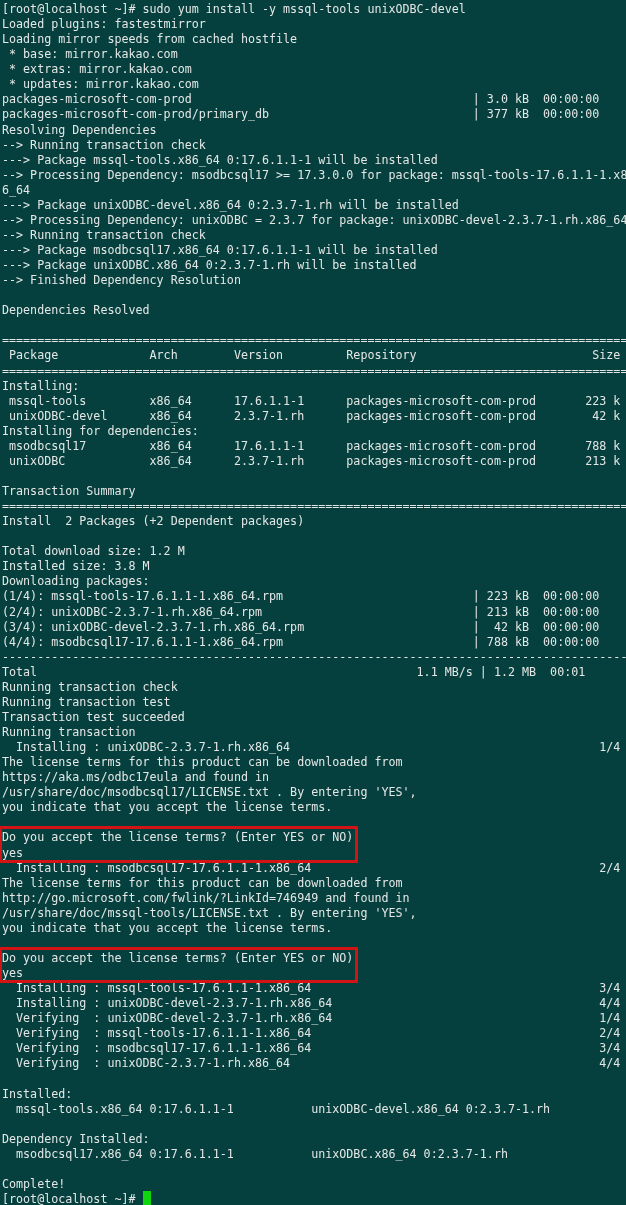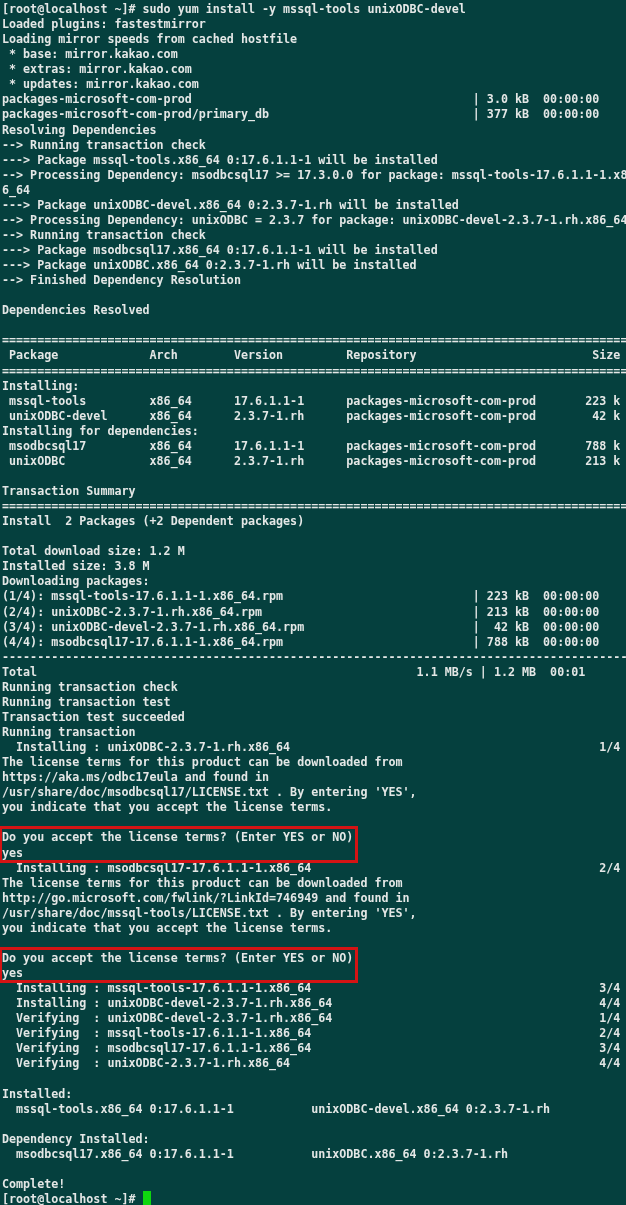--- a/index.html
+++ b/index.html
@@ -13,21 +13,20 @@
     width:626px;height:1205px;
     background:var(--bg);
     overflow:hidden;
     font-family:"DejaVu Sans Mono","Liberation Mono",monospace;
   }
   .terminal{
     position:relative;
     width:626px;height:1205px;
     background:var(--bg);
     overflow:hidden;
-    font-weight:bold;
   }
   pre.screen{
     margin:0;
     padding:2px 0 0 2px;
     font-family:"DejaVu Sans Mono","Liberation Mono",monospace;
     font-size:11.68px;
     line-height:15.0625px;
     letter-spacing:0;
     color:var(--fg);
     white-space:pre;

